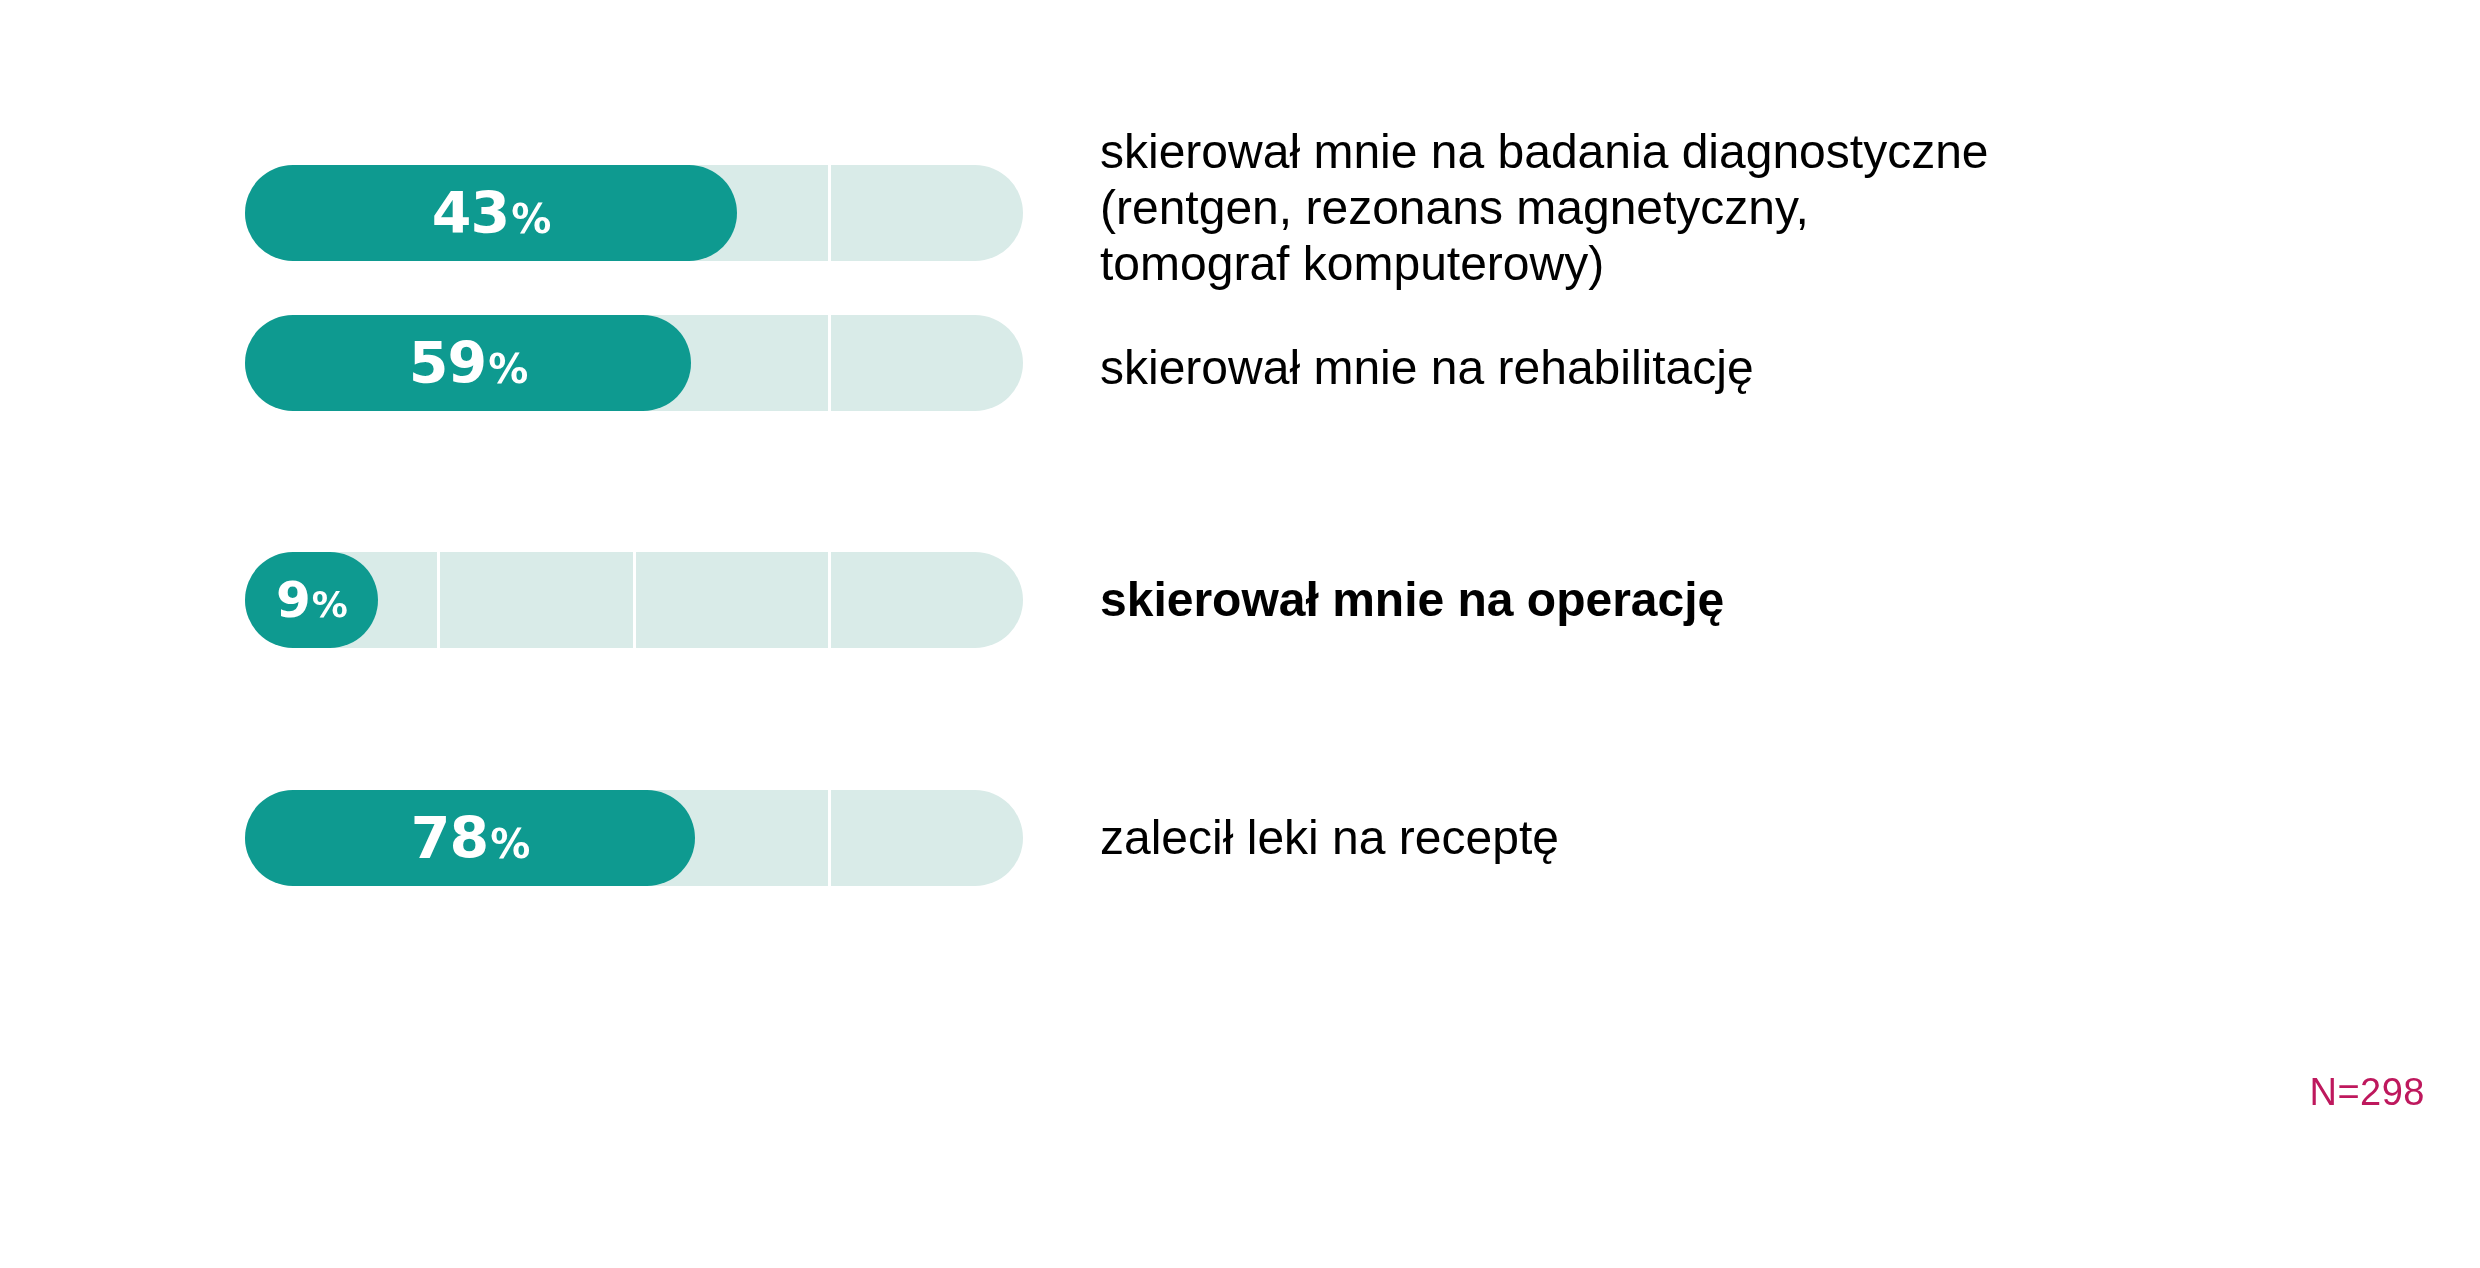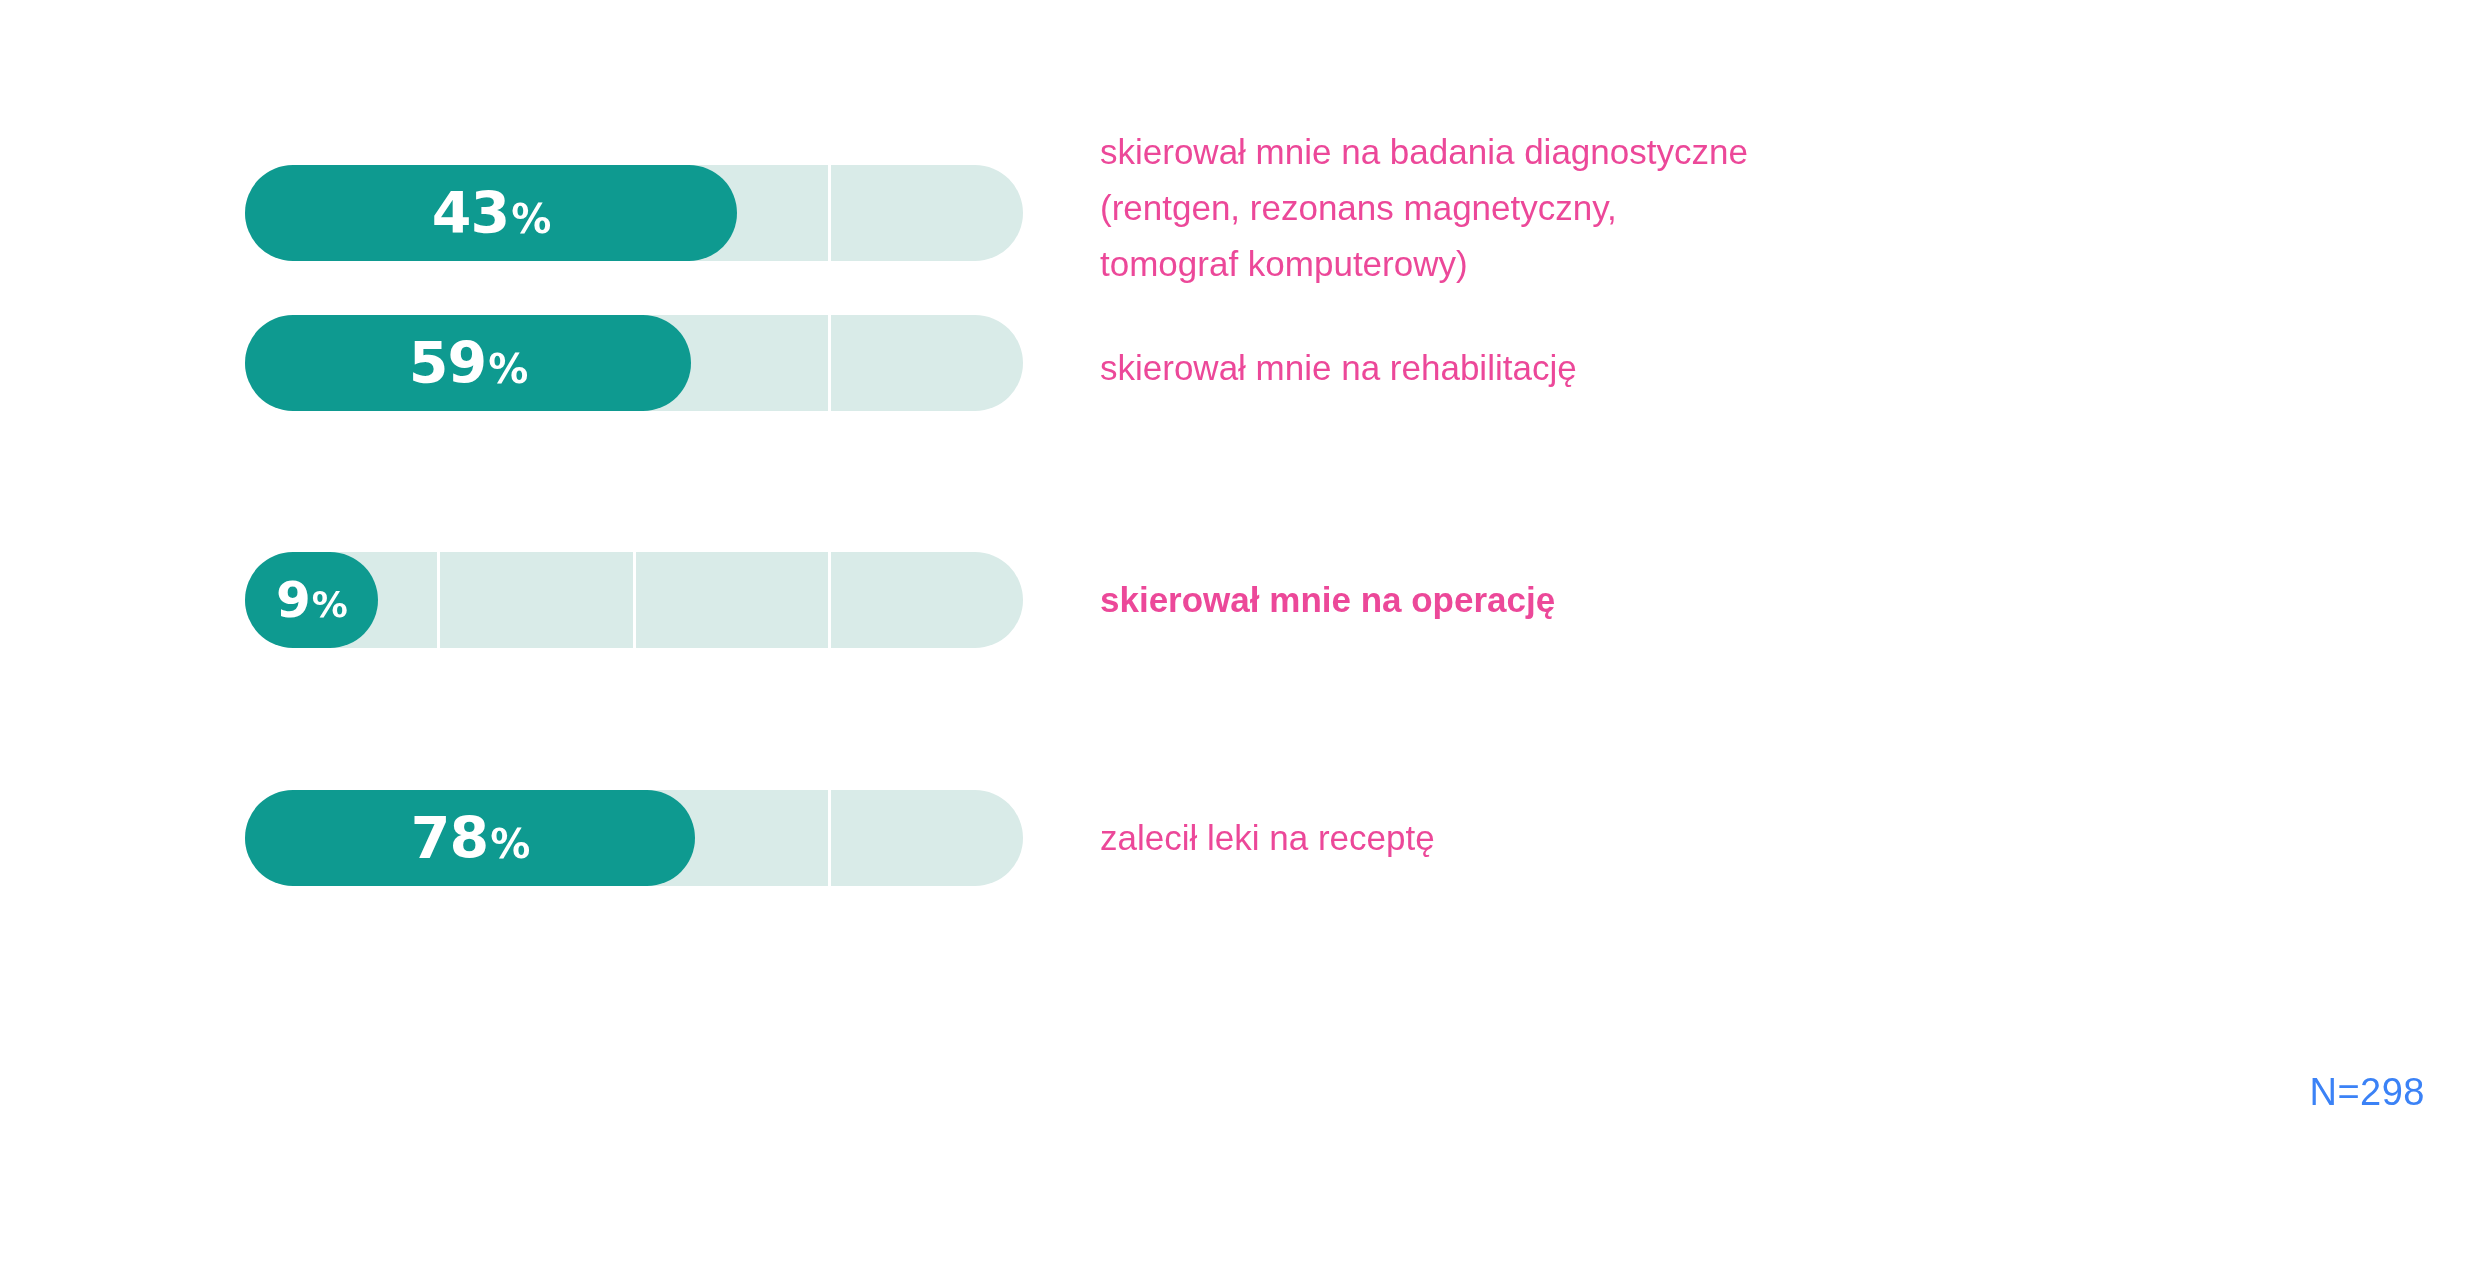--- a/index.html
+++ b/index.html
@@ -96,34 +96,34 @@
     font-size: 50px;
   }
   .bar.small .bar-value .pct {
     font-size: 36px;
   }
 
   
   .row-label {
     position: absolute;
     left: 855px;
-    color: #ec4899;
+    color: #000000;
     font-family: "Liberation Sans", sans-serif;
-    font-size: 35px;
+    font-size: 48px;
     line-height: 56px;
     font-weight: 400;
     white-space: pre-line;
   }
 
   
   .footnote {
     position: absolute;
     right: 55px;
     top: 1073px;
-    color: #3b82f6;
+    color: #be185d;
     font-family: "Liberation Sans", sans-serif;
     font-size: 38px;
     line-height: 1;
     letter-spacing: 0.5px;
   }
 </style>
 </head>
 <body>
 
 <div id="chart-root">

